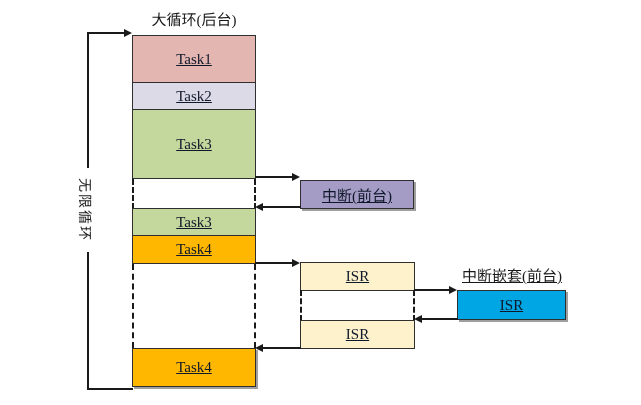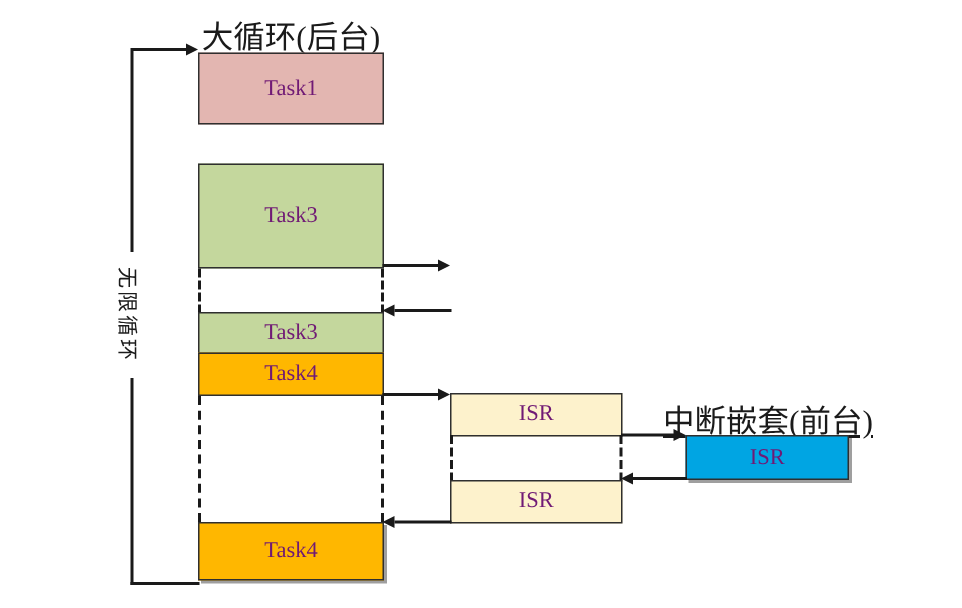--- a/index.html
+++ b/index.html
@@ -1,54 +1,57 @@
 <!DOCTYPE html>
 <html lang="zh-CN"><head>
 <meta charset="utf-8">
 <style>
   * { box-sizing: border-box; margin: 0; padding: 0; }
   html,body { background:#fff; }
   body { font-family: "Liberation Serif", "DejaVu Serif", serif; color:#1a1a1a; }
   .canvas { position:relative; width:641px; height:405px; background:#fff; overflow:hidden; }
 
   .box { position:absolute; border:1px solid #2f2f2f; display:flex;
-         align-items:center; justify-content:center; font-size:15px; color:#701a75; }
+         align-items:center; justify-content:center; font-size:15px; color:#0f172a;text-decoration:underline; }
   .shadow { box-shadow:2px 2px 0 rgba(80,80,80,0.55); }
 
   .hline { position:absolute; height:2px; background:#1a1a1a; }
   .vline { position:absolute; width:2px; background:#1a1a1a; }
   .dash-v { position:absolute; width:0; border-left:2px dashed #1a1a1a; }
 
   .ah-r { position:absolute; width:0; height:0;
           border-top:4px solid transparent; border-bottom:4px solid transparent;
           border-left:8px solid #1a1a1a; }
   .ah-l { position:absolute; width:0; height:0;
           border-top:4px solid transparent; border-bottom:4px solid transparent;
           border-right:8px solid #1a1a1a; }
 
-  .lbl { position:absolute; font-size:21px; text-align:center; color:#1a1a1a; white-space:nowrap; }
+  .lbl { position:absolute; font-size:15px; text-align:center; color:#1a1a1a; white-space:nowrap; }
   .vtext { transform:rotate(90deg); transform-origin:center center; letter-spacing:2px; }
 </style>
 </head>
 <body>
 
 <div class="canvas">
 
   <div class="lbl" style="left:132px; top:8px; width:124px;">大循环(后台)</div>
   <div class="lbl" style="left:430px; top:264px; width:164px;text-decoration:underline;">中断嵌套(前台)</div>
 
   <div class="hline" style="left:88px; top:32px; width:38px;"></div>
   <div class="ah-r" style="left:124px; top:29px;"></div>
   <div class="vline" style="left:87px; top:32px; height:136px;"></div>
   <div class="lbl vtext" style="left:46px; top:202px; width:84px; height:16px; font-size:14px;">无限循环</div>
   <div class="vline" style="left:87px; top:252px; height:138px;"></div>
   <div class="hline" style="left:87px; top:388px; width:46px;"></div>
 
   <div class="box" style="left: 132px; top: 35px; width: 124px; height: 48px; background-color: rgb(227, 182, 177);">
       <span>Task1</span>
+    </div>
+  <div class="box" style="left: 132px; top: 82px; width: 124px; height: 28px; background-color: rgb(221, 218, 232);">
+      <span>Task2</span>
     </div>
   <div class="box" style="left: 132px; top: 109px; width: 124px; height: 70px; background-color: rgb(196, 215, 157);">
       <span>Task3</span>
     </div>
 
   <div class="dash-v" style="left:132px; top:179px; height:30px;"></div>
   <div class="dash-v" style="left:254px; top:179px; height:30px;"></div>
 
   <div class="box" style="left: 132px; top: 208px; width: 124px; height: 28px; background-color: rgb(196, 215, 157);">
       <span>Task3</span>
@@ -57,20 +60,23 @@
       <span>Task4</span>
     </div>
 
   <div class="dash-v" style="left:132px; top:264px; height:84px;"></div>
   <div class="dash-v" style="left:254px; top:264px; height:84px;"></div>
 
   <div class="box shadow" style="left: 132px; top: 348px; width: 124px; height: 39px; background-color: rgb(255, 183, 0);">
       <span>Task4</span>
     </div>
 
+  <div class="box shadow" style="left: 300px; top: 180px; width: 114px; height: 29px; background-color: rgb(164, 156, 196);">
+      <span>中断(前台)</span>
+    </div>
 
   <div class="box" style="left: 300px; top: 262px; width: 115px; height: 29px; background-color: rgb(253, 242, 204);">
       <span>ISR</span>
     </div>
   <div class="dash-v" style="left:300px; top:290px; height:31px;"></div>
   <div class="dash-v" style="left:413px; top:290px; height:31px;"></div>
   <div class="box" style="left: 300px; top: 320px; width: 115px; height: 29px; background-color: rgb(253, 242, 204);">
       <span>ISR</span>
     </div>
 

